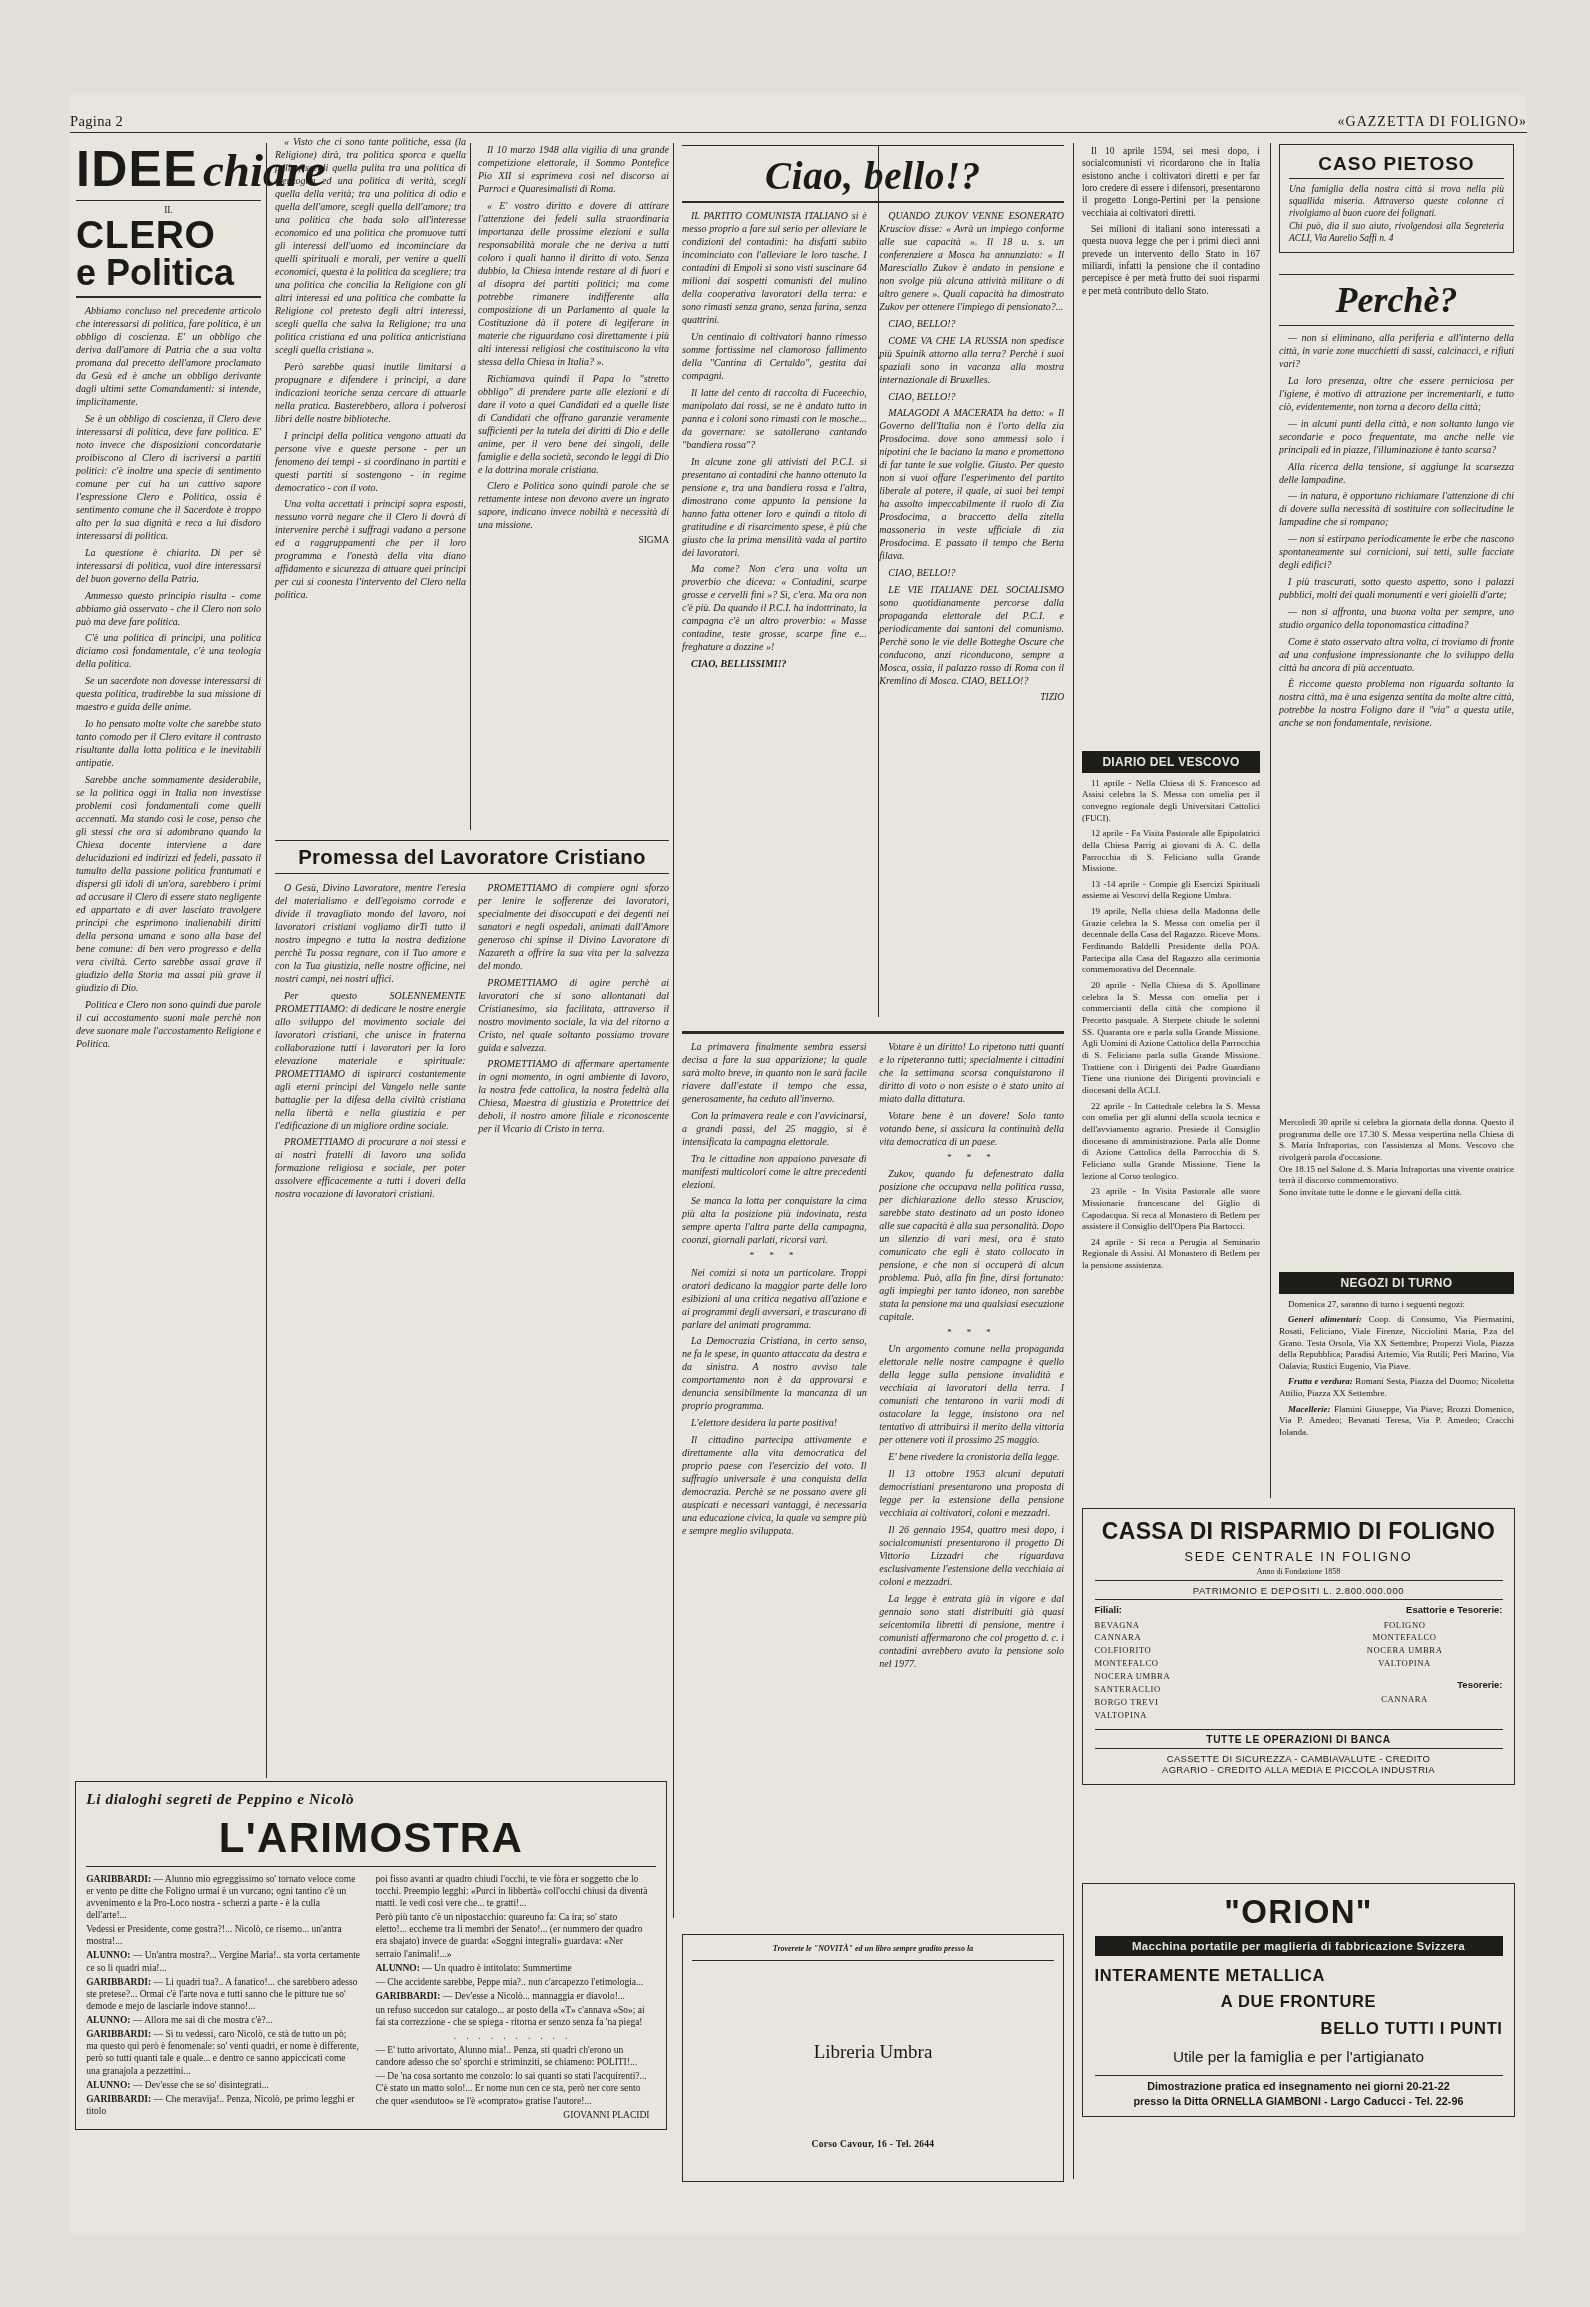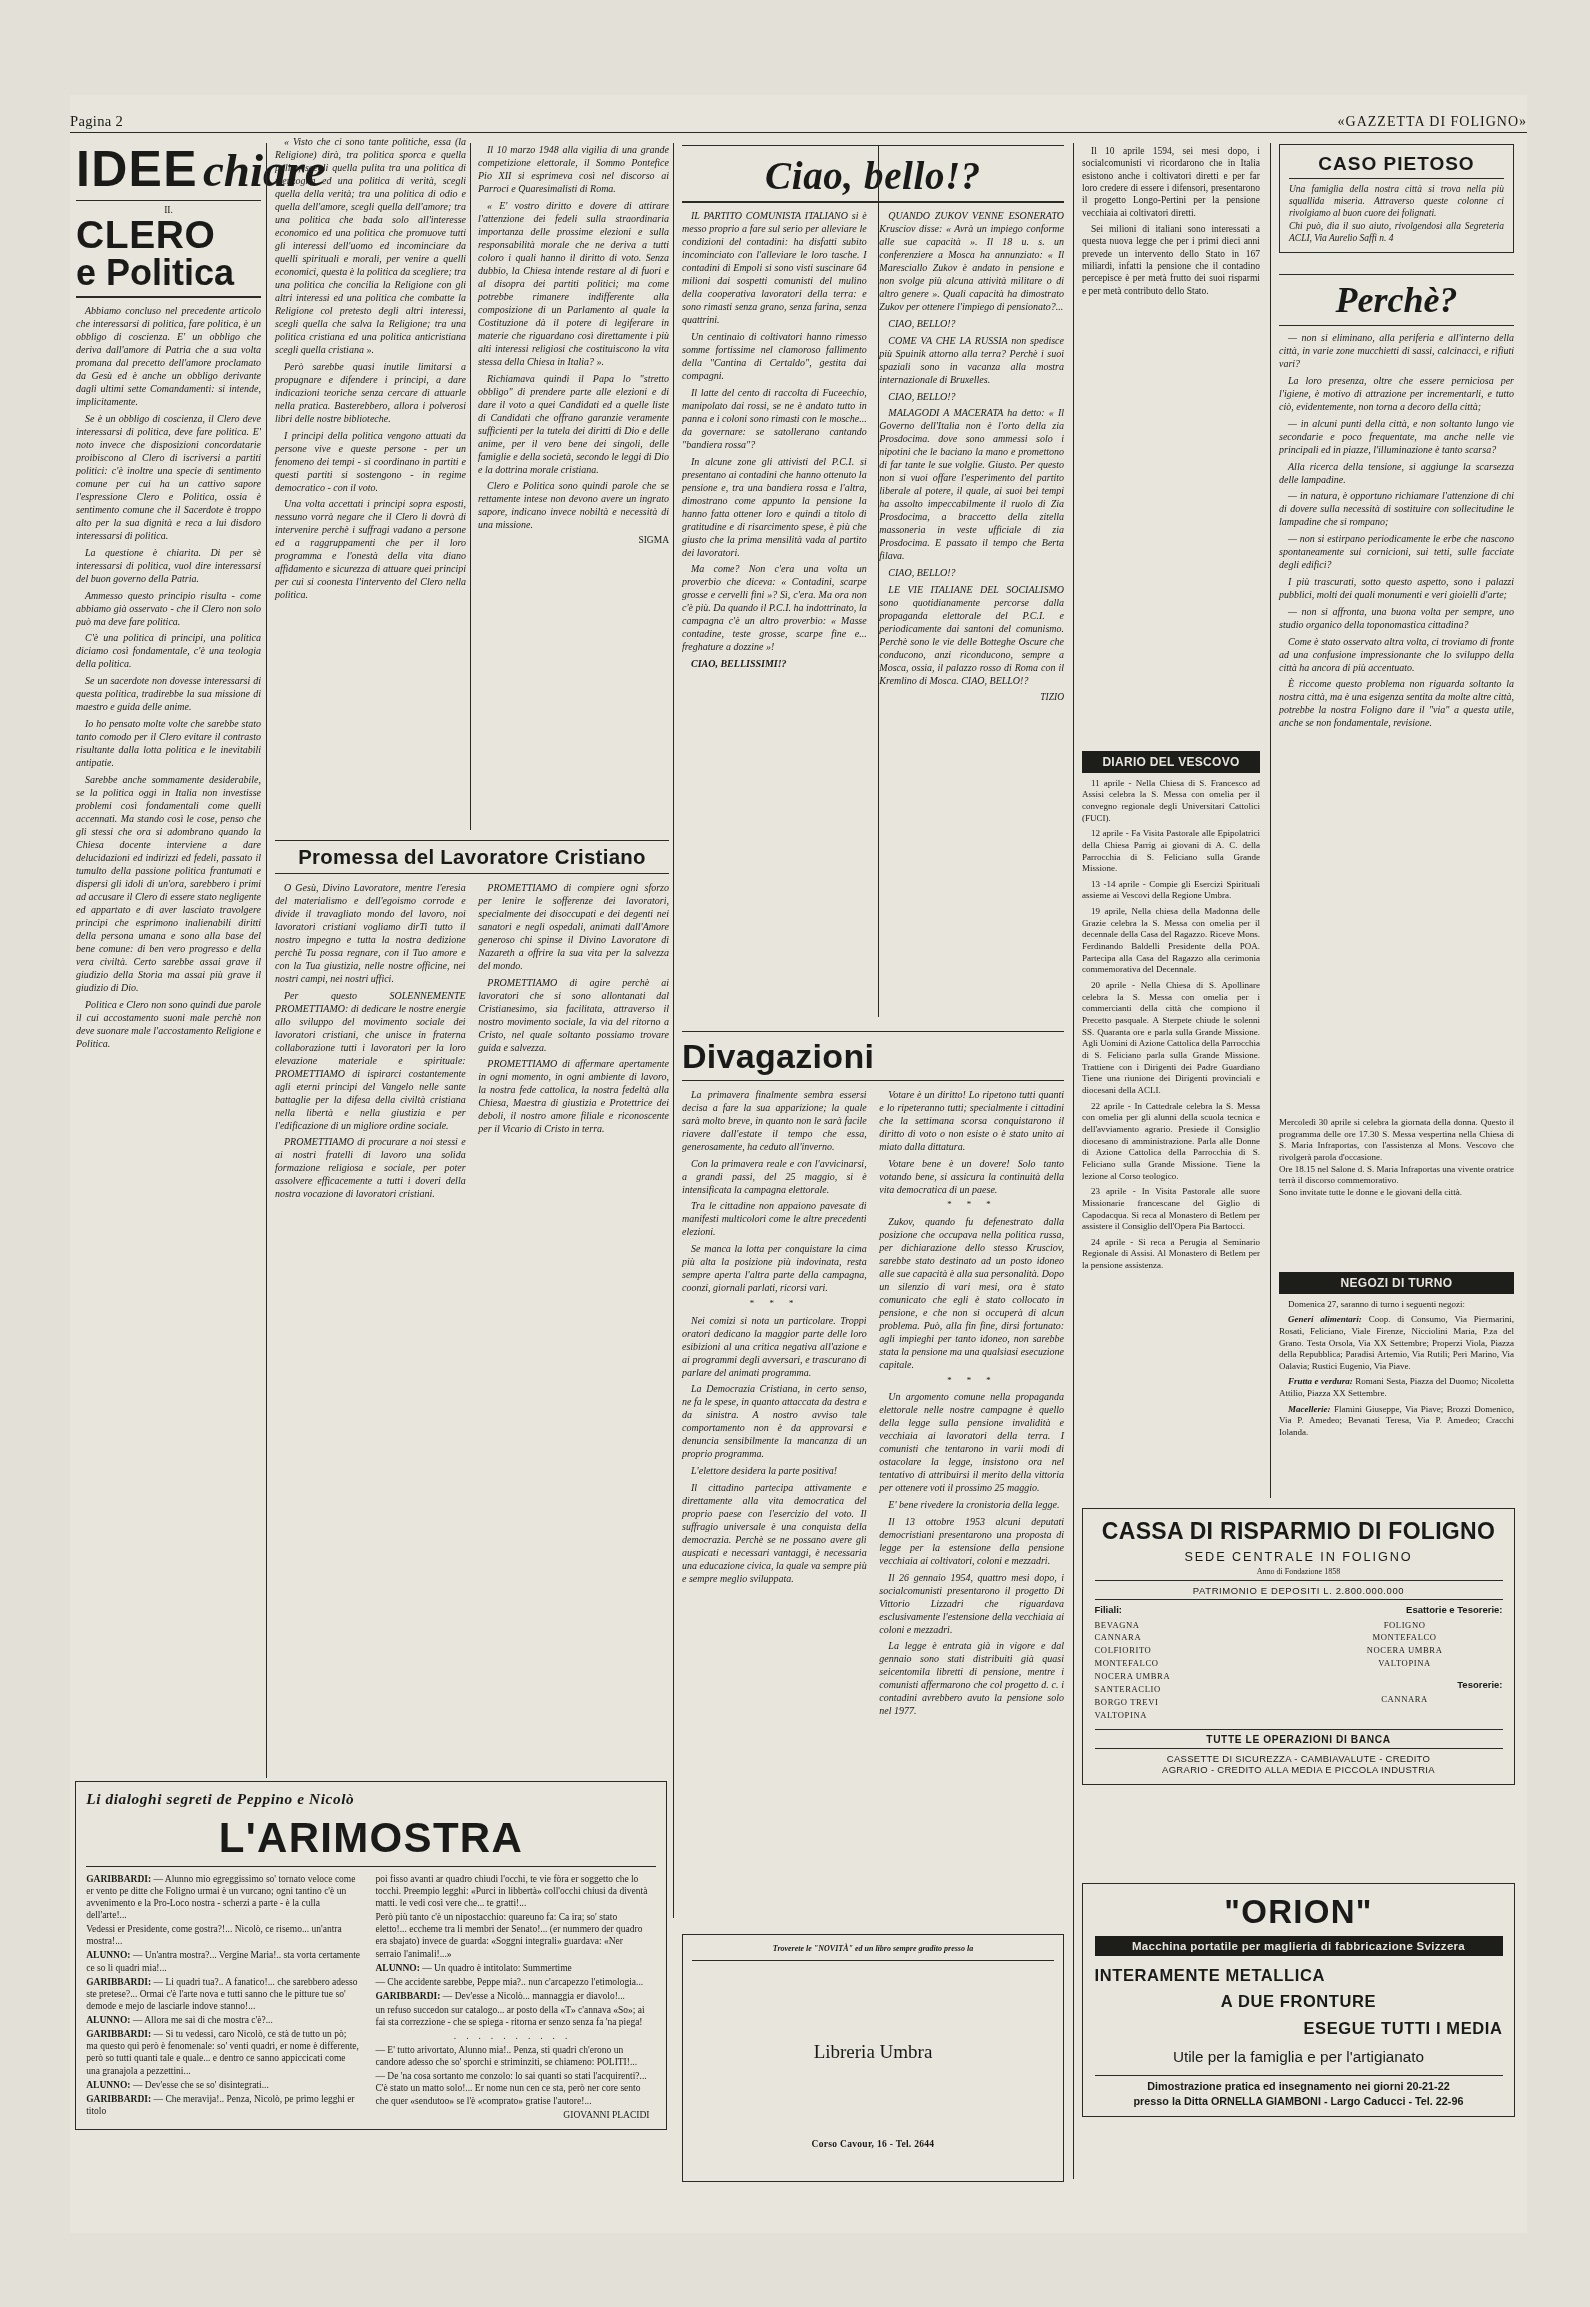--- a/index.html
+++ b/index.html
@@ -272,21 +272,20 @@
       <div style="width:191px;" class="body-text">
         <p>PROMETTIAMO di compiere ogni sforzo per lenire le sofferenze dei lavoratori, specialmente dei disoccupati e dei degenti nei sanatori e negli ospedali, animati dall'Amore generoso chi spinse il Divino Lavoratore di Nazareth a offrire la sua vita per la salvezza del mondo.</p>
         <p>PROMETTIAMO di agire perchè ai lavoratori che si sono allontanati dal Cristianesimo, sia facilitata, attraverso il nostro movimento sociale, la via del ritorno a Cristo, nel quale soltanto possiamo trovare guida e salvezza.</p>
         <p>PROMETTIAMO di affermare apertamente in ogni momento, in ogni ambiente di lavoro, la nostra fede cattolica, la nostra fedeltà alla Chiesa, Maestra di giustizia e Protettrice dei deboli, il nostro amore filiale e riconoscente per il Vicario di Cristo in terra.</p>
       </div>
     </div>
   </div>
 
   <div style="position:absolute;left:682px;top:1031px;width:382px;">
     <div style="height:1.3px;background:#2a2a26;"></div>
-    <div class="h-divagazioni" style="margin:5.1px 0 3.8px 0;">Divagazioni</div>
     <div style="height:1.3px;background:#2a2a26;margin-bottom:6.4px;"></div>
     <div style="display:flex;gap:12.7px;">
       <div style="width:185px;" class="body-text">
         <p>La primavera finalmente sembra essersi decisa a fare la sua apparizione; la quale sarà molto breve, in quanto non le sarà facile riavere dall'estate il tempo che essa, generosamente, ha ceduto all'inverno.</p>
         <p>Con la primavera reale e con l'avvicinarsi, a grandi passi, del 25 maggio, si è intensificata la campagna elettorale.</p>
         <p>Tra le cittadine non appaiono pavesate di manifesti multicolori come le altre precedenti elezioni.</p>
         <p>Se manca la lotta per conquistare la cima più alta la posizione più indovinata, resta sempre aperta l'altra parte della campagna, coonzi, giornali parlati, ricorsi vari.</p>
         <div class="stars">* * *</div>
         <p>Nei comizi si nota un particolare. Troppi oratori dedicano la maggior parte delle loro esibizioni al una critica negativa all'azione e ai programmi degli avversari, e trascurano di parlare del animati programma.</p>
         <p>La Democrazia Cristiana, in certo senso, ne fa le spese, in quanto attaccata da destra e da sinistra. A nostro avviso tale comportamento non è da approvarsi e denuncia sensibilmente la mancanza di un proprio programma.</p>
@@ -357,21 +356,21 @@
     <div class="hr-thin"></div>
     <div class="center" style="font-size:9.5px;letter-spacing:0.3px;font-family:'Liberation Sans',sans-serif;">CASSETTE DI SICUREZZA - CAMBIAVALUTE - CREDITO</div>
     <div class="center" style="font-size:9.5px;letter-spacing:0.3px;font-family:'Liberation Sans',sans-serif;">AGRARIO - CREDITO ALLA MEDIA E PICCOLA INDUSTRIA</div>
   </div>
 
   <div class="boxed" style="position:absolute;left:1082px;top:1883px;width:433px;padding:9px 11.5px;">
     <div class="ad-title" style="font-size:33px;letter-spacing:1.3px;">"ORION"</div>
     <div class="banner" style="margin-top:5.1px;font-size:11.5px;">Macchina portatile per maglieria di fabbricazione Svizzera</div>
     <div style="font-size:16.5px;font-family:'Liberation Sans',sans-serif;font-weight:bold;margin-top:10.2px;letter-spacing:0.6px;">INTERAMENTE METALLICA</div>
     <div style="font-size:16.5px;font-family:'Liberation Sans',sans-serif;font-weight:bold;margin-top:7.6px;letter-spacing:0.6px;text-align:center;">A DUE FRONTURE</div>
-    <div style="font-size:16.5px;font-family:'Liberation Sans',sans-serif;font-weight:bold;margin-top:7.6px;letter-spacing:0.6px;text-align:right;">ESEGUE TUTTI I MEDIA</div>
+    <div style="font-size:16.5px;font-family:'Liberation Sans',sans-serif;font-weight:bold;margin-top:7.6px;letter-spacing:0.6px;text-align:right;">BELLO TUTTI I PUNTI</div>
     <div class="center" style="font-size:15.3px;font-family:'Liberation Sans',sans-serif;font-weight:normal;margin-top:10.2px;">Utile per la famiglia e per l'artigianato</div>
     <div class="hr-thin" style="margin-top:9px;"></div>
     <div class="center bold" style="font-size:10.8px;font-family:'Liberation Sans',sans-serif;">Dimostrazione pratica ed insegnamento nei giorni 20-21-22</div>
     <div class="center bold" style="font-size:10.8px;margin-top:3.8px;font-family:'Liberation Sans',sans-serif;">presso la Ditta ORNELLA GIAMBONI - Largo Caducci - Tel. 22-96</div>
   </div>
 
   <div class="boxed" style="position:absolute;left:75px;top:1781px;width:592px;padding:7.6px 10.2px;">
     <div class="dialoghi-head" style="text-align:left;">Li dialoghi segreti de Peppino e Nicolò</div>
     <div class="h-arimostra" style="margin:6.4px 0 2.5px 0;">L'ARIMOSTRA</div>
     <div class="hr-thin"></div>

